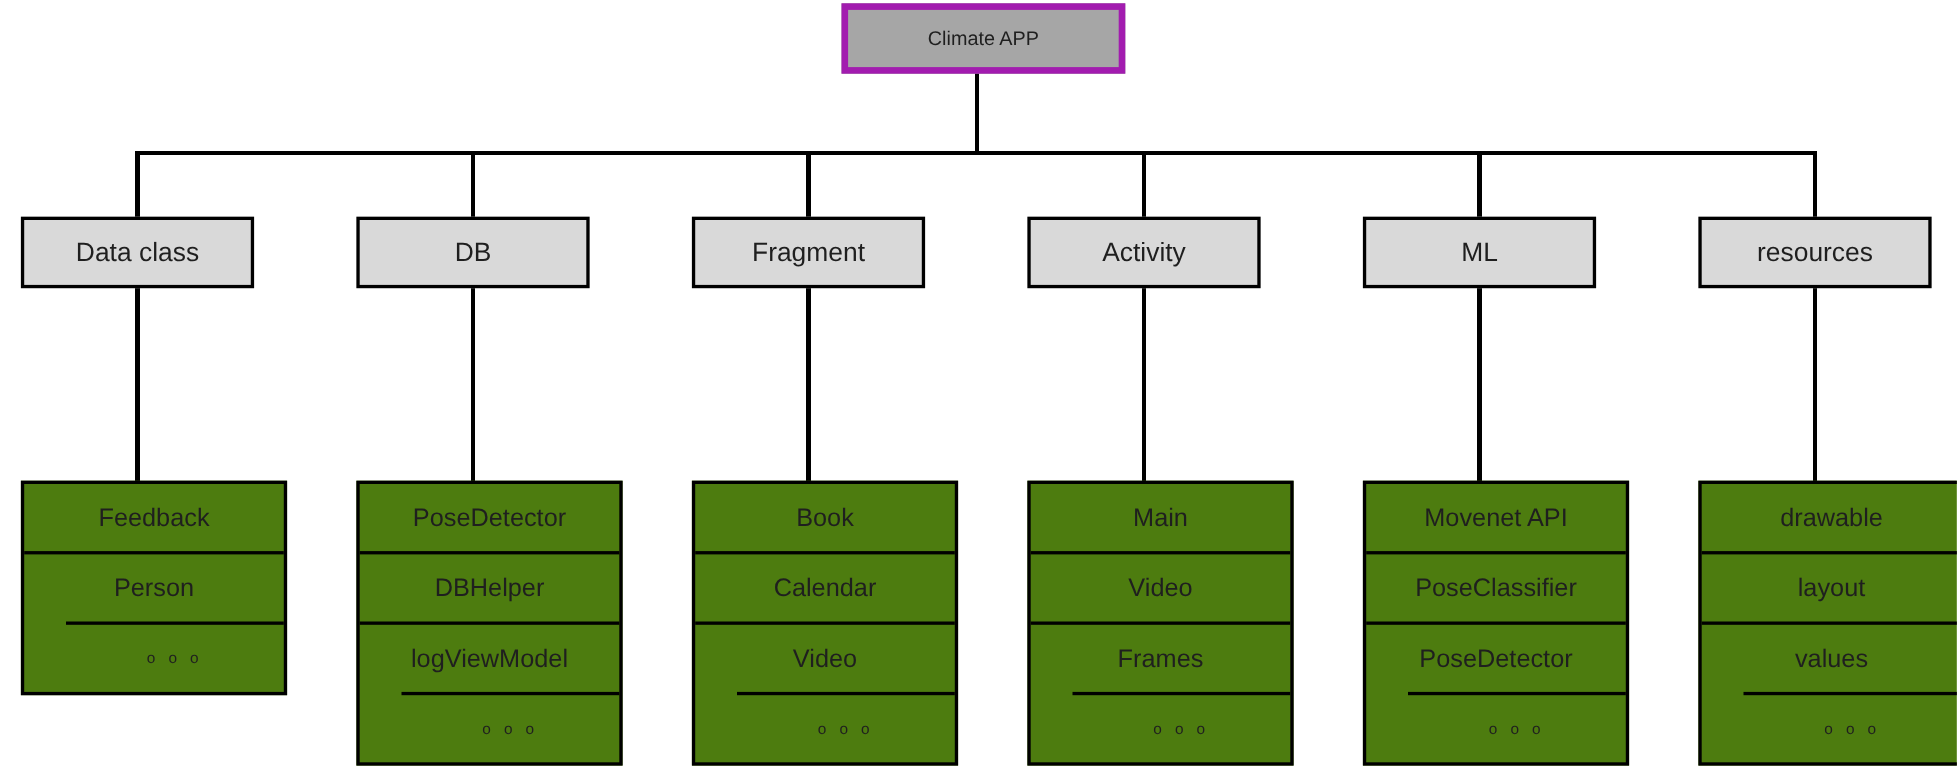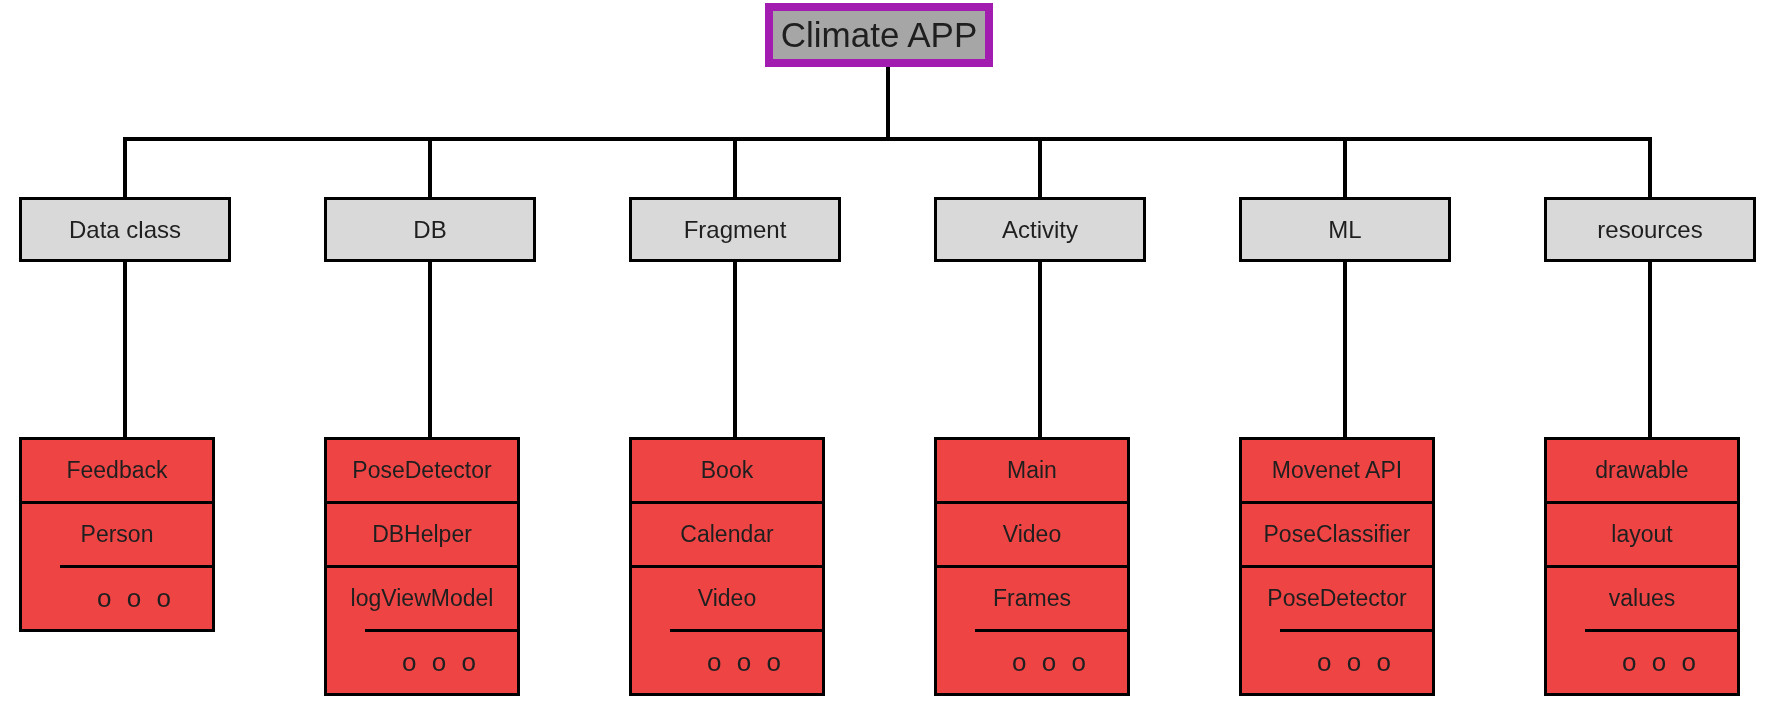--- a/index.html
+++ b/index.html
@@ -28,25 +28,25 @@
     display: flex;
     align-items: center;
     justify-content: center;
     text-align: center;
     z-index: 1;
   }
   #root-node {
     position: absolute;
     left: 765px;
     top: 3px;
-    width: 228px;
+    width: 258px;
     height: 64px;
     background: #a6a6a6;
-    border: 8px solid #a21caf;
-    font-size: 35px;
+    border: 6px solid #a21caf;
+    font-size: 18px;
     z-index: 1;
   }
   .col {
     position: absolute;
     top: 0;
     width: 212px;
     height: 707px;
     z-index: 1;
   }
   .cat {
@@ -56,38 +56,38 @@
     width: 212px;
     height: 65px;
     background: #d9d9d9;
     border: 3px solid #000000;
     font-size: 24px;
   }
   .list {
     position: absolute;
     left: 0;
     top: 437px;
-    width: 196px;
+    width: 242px;
     box-sizing: border-box;
-    background: #ef4444;
+    background: #4d7c0f;
     border: 3px solid #000000;
   }
   .row {
     height: 61px;
     line-height: 61px;
     text-align: center;
     font-size: 23px;
     white-space: nowrap;
     overflow: hidden;
   }
   .row + .row {
     border-top: 3px solid #000000;
   }
   .row.dots {
-    font-size: 26px;
+    font-size: 14px;
     letter-spacing: 4px;
     margin-left: 38px;
   }
 </style>
 </head>
 <body>
 
 <div id="stage">
 
   <svg id="connectors" viewBox="0 0 1779 707" shape-rendering="crispEdges">

